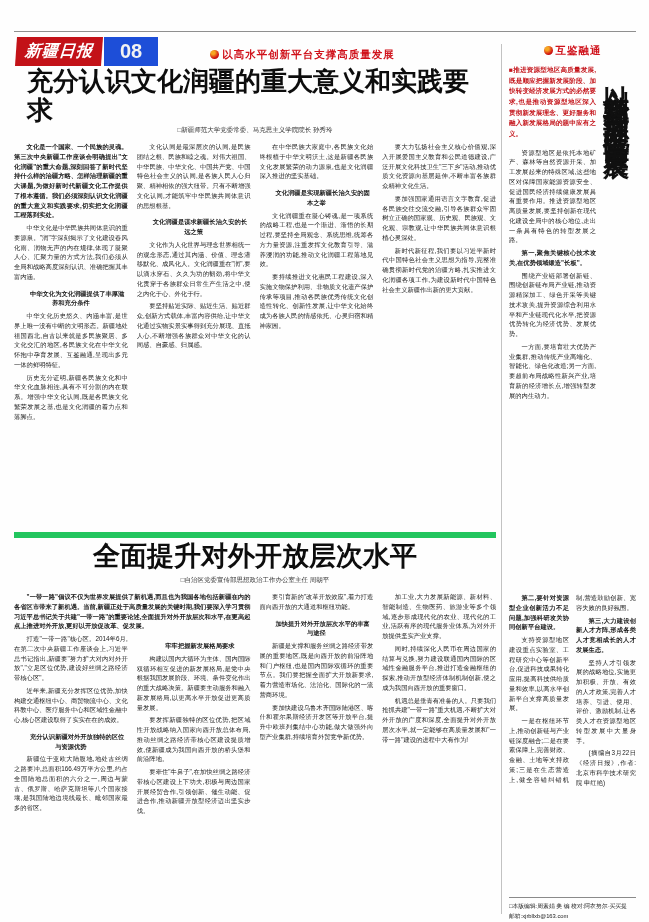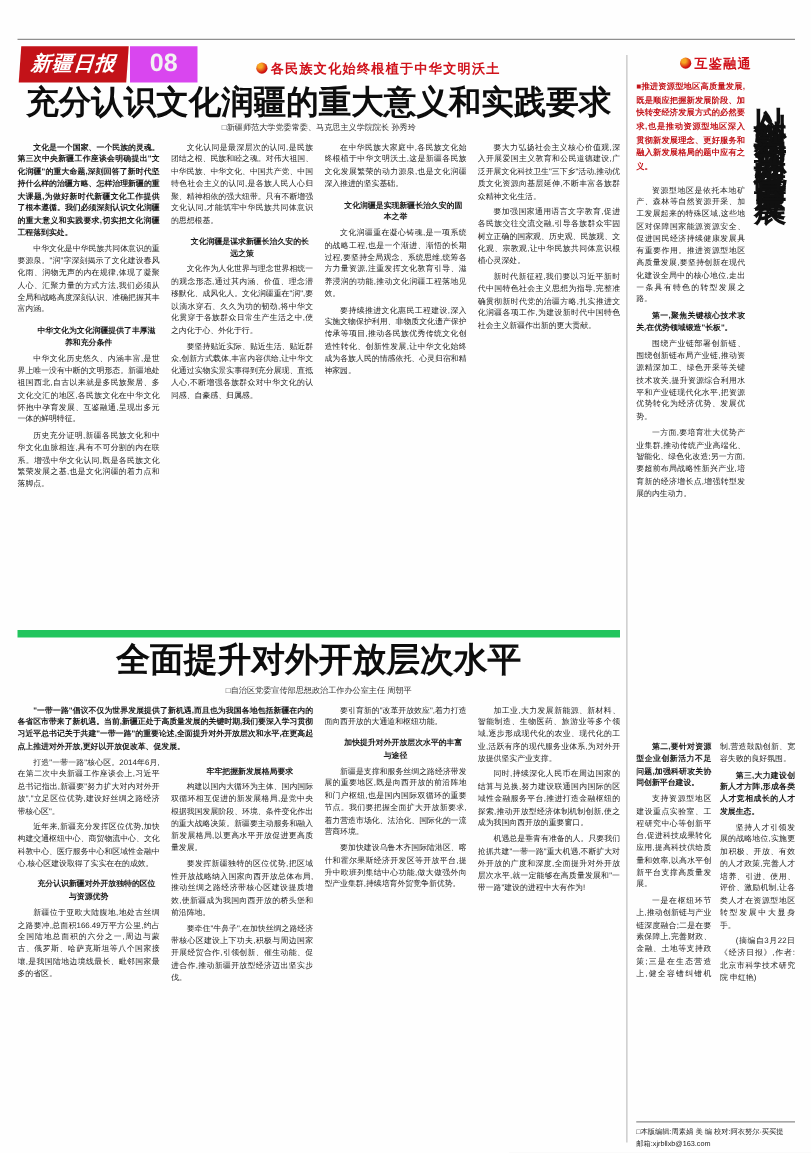--- a/index.html
+++ b/index.html
@@ -7,34 +7,34 @@
   body { background: #f4f4f2; font-family: "Liberation Sans", sans-serif; }
   .page { position: relative; width: 649px; height: 922px; background: #fefefe; overflow: hidden; }
 
   .top-rule { position: absolute; left: 14px; right: 13px; top: 31px; border-top: 1px solid #8f8f8f; }
 
   .masthead { position: absolute; left: 16px; top: 37px; display: flex; align-items: flex-start; }
   .logo-box { width: 86px; height: 29px; background: #c31218; color: #fff;
               display: flex; align-items: center; justify-content: center;
               font-family: "DejaVu Serif", serif; font-style: italic; font-weight: bold;
               font-size: 16px; letter-spacing: 1px; transform: skewX(-4deg); }
-  .page-box { width: 54px; height: 29px; background: #d946ef; color: #f2f2f2;
+  .page-box { width: 54px; height: 29px; background: #1d4ed8; color: #f2f2f2;
               font-size: 20px; font-weight: bold; line-height: 29px; text-align: center; margin-left: 2px; }
   .mast-right { margin-left: 6px; }
   .section-title { font-size: 19px; font-weight: 900; letter-spacing: 2px; color: #111; line-height: 20px; }
   .section-date { font-size: 6.5px; font-weight: bold; color: #222; margin-top: 1px; }
 
   .main { position: absolute; left: 14px; top: 48px; width: 482px; }
   .banner { text-align: center; color: #d0121b; font-weight: bold; font-size: 10.5px;
             margin-left: 95px; letter-spacing: 1px; }
   .dot-icon { display: inline-block; width: 9px; height: 9px; border-radius: 50%;
               background: radial-gradient(circle at 35% 30%, #f6a723 20%, #d21212 65%, #8d0505);
               vertical-align: -1px; margin-right: 3px; }
-  .headline { font-size: 26px; font-weight: 900; text-align: center; color: #0d0d0d;
-              margin: 5px 0 2px; line-height: 1.1; }
+  .headline { font-size: 26px; font-weight: 900; color: #0d0d0d;
+              margin: 5px 13px 2px; line-height: 1.1; }
   .byline { font-size: 6.5px; text-align: center; color: #333; margin: 2px 0 7px; }
 
   .cols { display: flex; gap: 9px; text-align: justify; overflow: hidden; }
   .top-cols { height: 380px; }
   .col { flex: 1; min-width: 0; overflow: hidden; }
   .cols p, .lead { font-size: 6.3px; line-height: 1.55; color: #1b1b1b; margin-bottom: 3px; text-indent: 2em; }
   .bold-para { font-weight: bold; }
   .sub-head { font-size: 9px; font-weight: 900; text-align: center; color: #0d0d0d;
               margin: 7px 3px; line-height: 1.45; text-indent: 0; }
 
@@ -70,21 +70,21 @@
   <div class="top-rule"></div>
 
   <div class="masthead">
     <div class="logo-box">新疆日报</div>
     <div class="page-box">08</div>
   </div>
 
   <div class="main">
 
     <div class="banner">
-      <span class="dot-icon"></span><span>各民族文化始终根植于中华文明沃土</span>
+      <span class="dot-icon"></span><span>以高水平创新平台支撑高质量发展</span>
     </div>
     <div class="headline">充分认识文化润疆的重大意义和实践要求</div>
     <div class="byline">□新疆师范大学党委常委、马克思主义学院院长 孙秀玲</div>
 
     <div class="cols top-cols">
       <div class="col">
           <p class="bold-para">文化是一个国家、一个民族的灵魂。第三次中央新疆工作座谈会明确提出"文化润疆"的重大命题,深刻回答了新时代坚持什么样的治疆方略、怎样治理新疆的重大课题,为做好新时代新疆文化工作提供了根本遵循。我们必须深刻认识文化润疆的重大意义和实践要求,切实把文化润疆工程落到实处。</p>
           <p>中华文化是中华民族共同体意识的重要源泉。"润"字深刻揭示了文化建设春风化雨、润物无声的内在规律,体现了凝聚人心、汇聚力量的方式方法,我们必须从全局和战略高度深刻认识、准确把握其丰富内涵。</p>
           <p class="sub-head">中华文化为文化润疆提供了丰厚滋养和充分条件</p>
           <p>中华文化历史悠久、内涵丰富,是世界上唯一没有中断的文明形态。新疆地处祖国西北,自古以来就是多民族聚居、多文化交汇的地区,各民族文化在中华文化怀抱中孕育发展、互鉴融通,呈现出多元一体的鲜明特征。</p>

